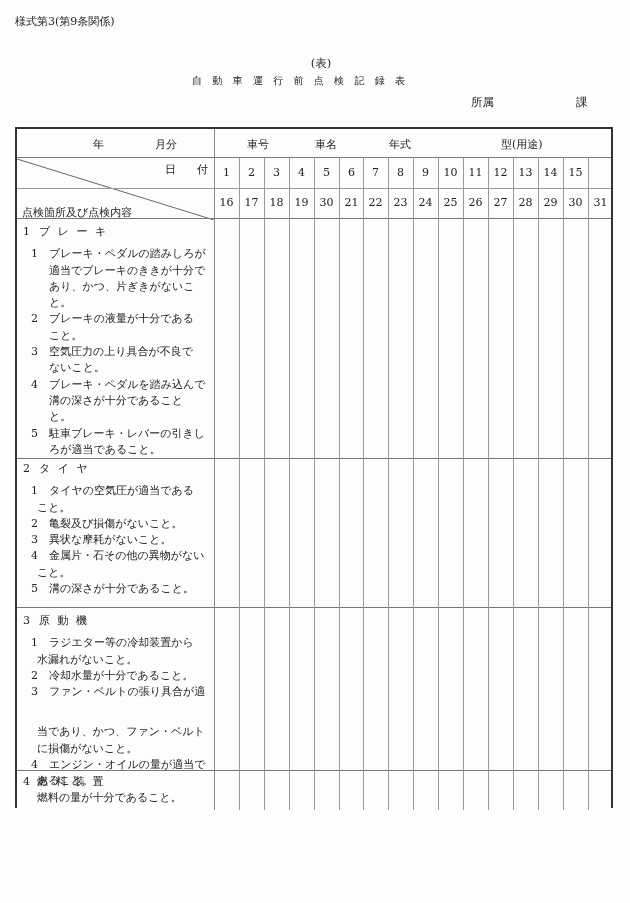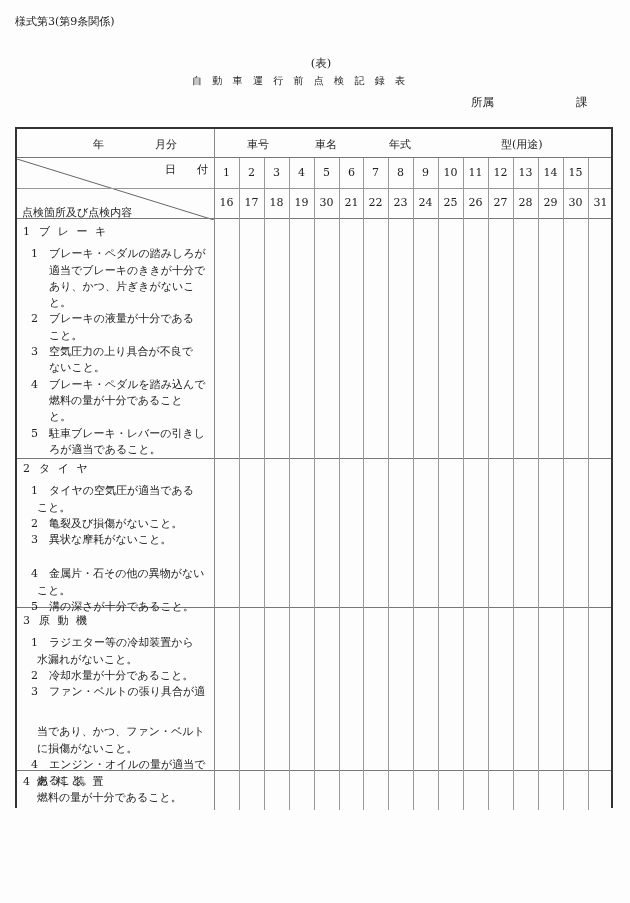--- a/index.html
+++ b/index.html
@@ -112,33 +112,33 @@
         <div class="sec-title"><span style="display: inline-block; width: 16px;">1</span><span style="letter-spacing: 2px;">ブ レ ー キ</span></div>
         <div style="height: 6px;"></div>
         <div style="padding-left: 8px;"><span style="display: inline-block; width: 18px;">1</span><span>ブレーキ・ペダルの踏みしろが</span></div>
         <div style="padding-left: 26px;"><span>適当でブレーキのききが十分で</span></div>
         <div style="padding-left: 26px;"><span>あり、かつ、片ぎきがないこと。</span></div>
         <div style="padding-left: 8px;"><span style="display: inline-block; width: 18px;">2</span><span>ブレーキの液量が十分である</span></div>
         <div style="padding-left: 26px;"><span>こと。</span></div>
         <div style="padding-left: 8px;"><span style="display: inline-block; width: 18px;">3</span><span>空気圧力の上り具合が不良で</span></div>
         <div style="padding-left: 26px;"><span>ないこと。</span></div>
         <div style="padding-left: 8px;"><span style="display: inline-block; width: 18px;">4</span><span>ブレーキ・ペダルを踏み込んで</span></div>
-        <div style="padding-left: 26px;"><span>燃料の量が十分であること</span></div>
+        <div style="padding-left: 26px;"><span>溝の深さが十分であること</span></div>
         <div style="padding-left: 26px;"><span>と。</span></div>
         <div style="padding-left: 8px;"><span style="display: inline-block; width: 18px;">5</span><span>駐車ブレーキ・レバーの引きし</span></div>
         <div style="padding-left: 26px;"><span>ろが適当であること。</span></div>
       </div>
       <div class="sec" style="top: 332px;">
         <div class="sec-title"><span style="display: inline-block; width: 16px;">2</span><span style="letter-spacing: 2px;">タ イ ヤ</span></div>
         <div style="height: 6px;"></div>
         <div style="padding-left: 8px;"><span style="display: inline-block; width: 18px;">1</span><span>タイヤの空気圧が適当である</span></div>
         <div style="padding-left: 14px;"><span>こと。</span></div>
         <div style="padding-left: 8px;"><span style="display: inline-block; width: 18px;">2</span><span>亀裂及び損傷がないこと。</span></div>
         <div style="padding-left: 8px;"><span style="display: inline-block; width: 18px;">3</span><span>異状な摩耗がないこと。</span></div>
-        <div style="padding-left: 8px; margin-top: 18px;"><span style="display: inline-block; width: 18px;">4</span><span>金属片・石その他の異物がない</span></div>
+        <div style="padding-left: 8px;"><span style="display: inline-block; width: 18px;">4</span><span>金属片・石その他の異物がない</span></div>
         <div style="padding-left: 14px;"><span>こと。</span></div>
         <div style="padding-left: 8px;"><span style="display: inline-block; width: 18px;">5</span><span>溝の深さが十分であること。</span></div>
       </div>
       <div class="sec" style="top: 484px;">
         <div class="sec-title"><span style="display: inline-block; width: 16px;">3</span><span style="letter-spacing: 2px;">原 動 機</span></div>
         <div style="height: 6px;"></div>
         <div style="padding-left: 8px;"><span style="display: inline-block; width: 18px;">1</span><span>ラジエター等の冷却装置から</span></div>
         <div style="padding-left: 14px;"><span>水漏れがないこと。</span></div>
         <div style="padding-left: 8px;"><span style="display: inline-block; width: 18px;">2</span><span>冷却水量が十分であること。</span></div>
         <div style="padding-left: 8px;"><span style="display: inline-block; width: 18px;">3</span><span>ファン・ベルトの張り具合が適</span></div>

